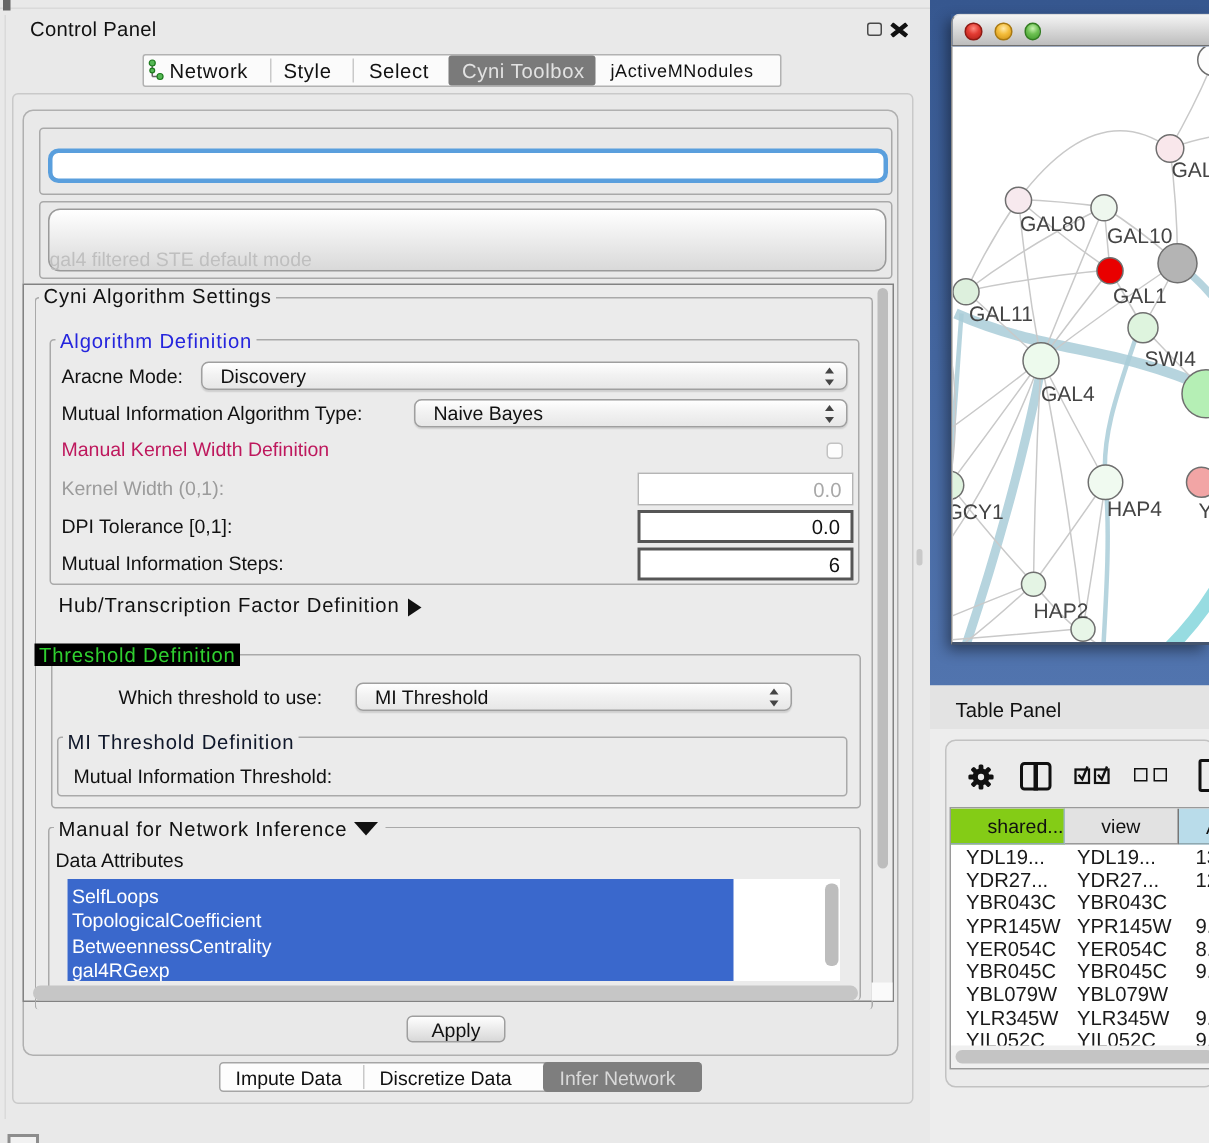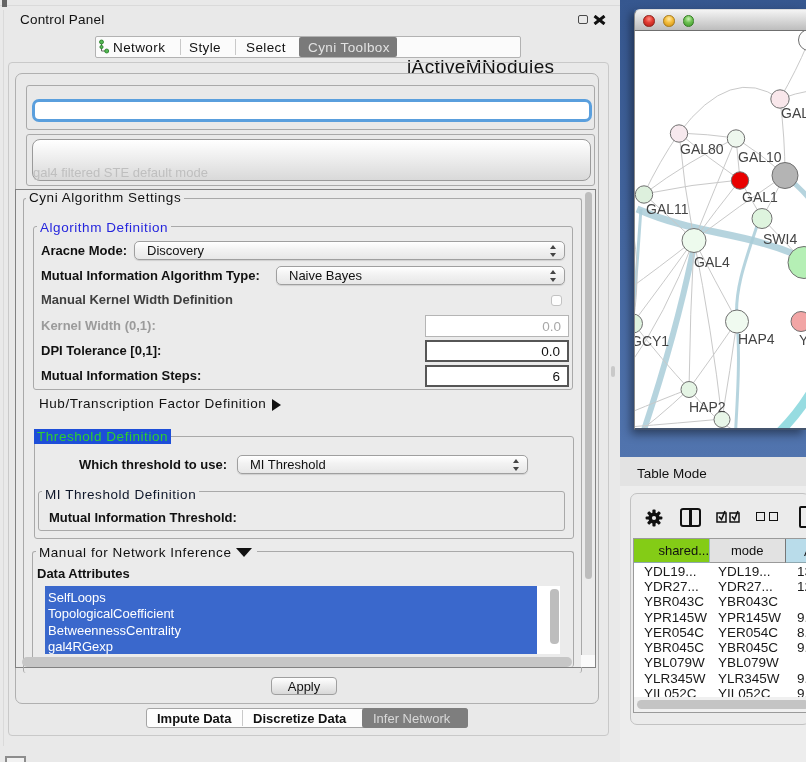--- a/index.html
+++ b/index.html
@@ -1,19 +1,19 @@
 <!DOCTYPE html>
 <html><head><meta charset="utf-8"><style>
 *{margin:0;padding:0;box-sizing:border-box}
 html,body{width:806px;height:762px;overflow:hidden}
 #page{position:relative;width:806px;height:762px;background:#e9e9e9;overflow:hidden;
   font-family:"Liberation Sans",sans-serif;font-size:13px;color:#111}
 .abs{position:absolute}
 .lbl{position:absolute;white-space:nowrap}
-.bold{font-weight:bold}
+.bold{font-weight:normal}
 .gbox{position:absolute;border:1px solid #a9a9a9;border-radius:3px}
 .glab{position:absolute;padding:0 3px;white-space:nowrap;font-size:13.5px;letter-spacing:0.55px}
 .combo{position:absolute;border:1px solid #9f9f9f;border-radius:5px;
   background:linear-gradient(#ffffff,#f2f2f2 45%,#e7e7e7);box-shadow:0 1px 1px rgba(0,0,0,.12)}
 .combo .ct{position:absolute;left:12px;top:0;height:100%;display:flex;align-items:center;white-space:nowrap}
 .arr{position:absolute;right:7px;top:50%;width:7px;height:12px;margin-top:-6px}
 .arr:before{content:"";position:absolute;left:0;top:0;border-left:3.5px solid transparent;border-right:3.5px solid transparent;border-bottom:4.5px solid #444}
 .arr:after{content:"";position:absolute;left:0;bottom:0;border-left:3.5px solid transparent;border-right:3.5px solid transparent;border-top:4.5px solid #444}
 .field{position:absolute;background:#fff;text-align:right;display:flex;align-items:center;justify-content:flex-end;padding-right:7px;font-size:13.5px}
 </style></head><body>
@@ -36,21 +36,21 @@
   <circle cx="3.5" cy="8" r="1.6" fill="#55b855" stroke="#1d7a1d" stroke-width="0.8"></circle>
   <circle cx="8.7" cy="12" r="2" fill="#55b855" stroke="#1d7a1d" stroke-width="0.8"></circle>
 </svg>
 <div class="lbl" style="left:113px;top:40px;font-size:13.5px;letter-spacing:0.4px">Network</div>
 <div class="abs" style="left:180px;top:39px;width:1px;height:16px;background:#c9c9c9"></div>
 <div class="lbl" style="left:189px;top:40px;font-size:13.5px;letter-spacing:0.4px">Style</div>
 <div class="abs" style="left:235px;top:39px;width:1px;height:16px;background:#c9c9c9"></div>
 <div class="lbl" style="left:246px;top:40px;font-size:13.5px;letter-spacing:0.4px">Select</div>
 <div class="abs" style="left:299px;top:37px;width:98px;height:20px;background:#7a7a7a;border-radius:2px"></div>
 <div class="lbl" style="left:308px;top:40px;font-size:13.5px;color:#e2e2e2;letter-spacing:0.4px">Cyni Toolbox</div>
-<div class="lbl" style="left:407px;top:56px;font-size:19px;letter-spacing:0.4px">jActiveMNodules</div>
+<div class="lbl" style="left:407px;top:40px;font-size:12px;letter-spacing:0.4px">jActiveMNodules</div>
 
 <div class="abs" style="left:8px;top:62px;width:601px;height:674px;border:1px solid #c9c9c9;border-radius:4px"></div>
 <div class="abs" style="left:15px;top:73px;width:584px;height:631px;border:1px solid #b0b0b0;border-radius:7px;background:#e9e9e9"></div>
 
 <div class="gbox" style="left:26px;top:85px;width:569px;height:45px"></div>
 <div class="abs" style="left:32px;top:99px;width:560px;height:23px;border:3px solid #5a9fdd;border-radius:7px;background:#fff"></div>
 <div class="gbox" style="left:26px;top:134px;width:569px;height:52px"></div>
 <div class="abs" style="left:32px;top:139px;width:559px;height:42px;border:1px solid #9a9a9a;border-radius:8px;background:linear-gradient(#ffffff,#d9d9d9)"></div>
 <div class="lbl" style="left:33px;top:165px;color:#bfbfbf">gal4 filtered STE default mode</div>
 
@@ -65,50 +65,50 @@
 <div class="lbl bold" style="left:41px;top:243px">Aracne Mode:</div>
 <div class="combo" style="left:134px;top:241px;width:431px;height:19px">
       <span class="ct">Discovery</span>
       <span class="arr"></span>
     </div>
 <div class="lbl bold" style="left:41px;top:268px">Mutual Information Algorithm Type:</div>
 <div class="combo" style="left:276px;top:266px;width:289px;height:19px">
       <span class="ct">Naive Bayes</span>
       <span class="arr"></span>
     </div>
-<div class="lbl bold" style="left:41px;top:292px;color:#404040">Manual Kernel Width Definition</div>
+<div class="lbl bold" style="left:41px;top:292px;color:#be185d">Manual Kernel Width Definition</div>
 <div class="abs" style="left:551px;top:295px;width:11px;height:11px;border:1px solid #c2c2c2;border-radius:3px;background:#fdfdfd"></div>
 <div class="lbl bold" style="left:41px;top:318px;color:#9b9b9b">Kernel Width (0,1):</div>
 <div class="field" style="left:425px;top:315px;width:144px;height:22px;border:1px solid #b5b5b5;color:#a8a8a8">0.0</div>
 <div class="lbl bold" style="left:41px;top:343px">DPI Tolerance [0,1]:</div>
 <div class="field" style="left:425px;top:340px;width:144px;height:22px;border:2px solid #565656">0.0</div>
 <div class="lbl bold" style="left:41px;top:368px">Mutual Information Steps:</div>
 <div class="field" style="left:425px;top:365px;width:144px;height:22px;border:2px solid #565656">6</div>
 
 <div class="lbl" style="left:39px;top:396px;font-size:13.5px;letter-spacing:0.55px">Hub/Transcription Factor Definition</div>
 <div class="abs" style="left:272px;top:399px;width:0;height:0;border-top:6px solid transparent;border-bottom:6px solid transparent;border-left:9px solid #111"></div>
 
 <div class="gbox" style="left:34px;top:436px;width:540px;height:103px"></div>
-<div class="glab" style="left:34px;top:429px;background:#1d4ed8;color:#2fcf2f">Threshold Definition</div>
+<div class="glab" style="left:23px;top:429px;background:#000000;color:#2fcf2f">Threshold Definition</div>
 <div class="lbl bold" style="left:79px;top:457px">Which threshold to use:</div>
 <div class="combo" style="left:237px;top:455px;width:291px;height:19px">
       <span class="ct">MI Threshold</span>
       <span class="arr"></span>
     </div>
 
 <div class="gbox" style="left:38px;top:491px;width:527px;height:40px"></div>
 <div class="glab" style="left:42px;top:487px;background:#ebebeb;color:#0f172a">MI Threshold Definition</div>
 <div class="lbl bold" style="left:49px;top:510px">Mutual Information Threshold:</div>
 
 <div class="gbox" style="left:32px;top:551px;width:542px;height:116px;border-bottom:none"></div>
 <div class="glab" style="left:36px;top:545px;background:#ebebeb;padding-right:26px">Manual for Network Inference</div>
 <div class="abs" style="left:236px;top:548px;width:0;height:0;border-left:8.5px solid transparent;border-right:8.5px solid transparent;border-top:9px solid #111"></div>
 <div class="lbl bold" style="left:37px;top:566px">Data Attributes</div>
 <div class="abs" style="left:45px;top:586px;width:515px;height:68px;background:#fff"></div>
-<div class="abs" style="left:45px;top:586px;width:492px;height:68px;background:#3a68cc;color:#fff;overflow:hidden">
+<div class="abs" style="left:45px;top:586px;width:444px;height:68px;background:#3a68cc;color:#fff;overflow:hidden">
   <div style="margin:4px 0 0 3px;line-height:16.4px">SelfLoops<br>TopologicalCoefficient<br>BetweennessCentrality<br>gal4RGexp</div>
 </div>
 <div class="abs" style="left:550px;top:589px;width:8.5px;height:55px;background:#bdbdbd;border-radius:4px"></div>
 
 <div class="abs" style="left:585px;top:192px;width:7px;height:387px;background:#bdbdbd;border-radius:3.5px"></div>
 <div class="abs" style="left:581px;top:655px;width:14px;height:12px;background:#fafafa"></div>
 <div class="abs" style="left:22px;top:657px;width:550px;height:10px;background:#c6c6c6;border-radius:5px"></div>
 
 
 <div class="abs" style="left:271px;top:677px;width:66px;height:18px;border:1px solid #9f9f9f;border-radius:4px;background:linear-gradient(#fefefe,#d8d8d8);display:flex;align-items:center;justify-content:center">Apply</div>
@@ -204,21 +204,21 @@
     <text x="59" y="236">GAL4</text>
     <text x="-4" y="315">GCY1</text>
     <text x="103" y="313">HAP4</text>
     <text x="164" y="314">Y</text>
     <text x="54" y="381">HAP2</text>
   </g>
 </svg>
 </div>
 
 <div class="abs" style="left:620px;top:457px;width:186px;height:29px;background:#e3e3e3"></div>
-<div class="lbl" style="left:637px;top:466px;font-size:13.5px">Table Mode</div>
+<div class="lbl" style="left:637px;top:466px;font-size:13.5px">Table Panel</div>
 <div class="abs" style="left:620px;top:486px;width:186px;height:276px;background:#ededed"></div>
 <div class="abs" style="left:630px;top:493px;width:180px;height:232px;border:1px solid #c2c2c2;border-radius:7px;background:#ebebeb"></div>
 
 <svg class="abs" style="left:645px;top:508px" width="18" height="20" viewBox="0 0 18 20">
   <g fill="#111">
     <circle cx="9" cy="10" r="5.6"></circle>
     <g>
       <rect x="7.4" y="1.6" width="3.2" height="16.8" rx="1"></rect>
       <rect x="7.4" y="1.6" width="3.2" height="16.8" rx="1" transform="rotate(45 9 10)"></rect>
       <rect x="7.4" y="1.6" width="3.2" height="16.8" rx="1" transform="rotate(90 9 10)"></rect>
@@ -234,21 +234,21 @@
   <rect x="14" y="3" width="9" height="9" fill="none" stroke="#111" stroke-width="1.5"></rect>
   <path d="M 3,6.5 L 5.5,9.5 L 9,1" fill="none" stroke="#111" stroke-width="1.6"></path>
   <path d="M 16,6.5 L 18.5,9.5 L 22,1" fill="none" stroke="#111" stroke-width="1.6"></path>
 </svg>
 <div class="abs" style="left:756px;top:512px;width:9px;height:9px;border:1.5px solid #111"></div>
 <div class="abs" style="left:769px;top:512px;width:9px;height:9px;border:1.5px solid #111"></div>
 <div class="abs" style="left:799px;top:506px;width:14px;height:22px;border:2px solid #111;border-radius:2px;background:#ebebeb"></div>
 
 <div class="abs" style="left:633px;top:538px;width:175px;height:175px;border:1px solid #9a9a9a;background:#fff;overflow:hidden">
   <div style="position:absolute;left:0;top:0;width:76px;height:24px;background:#84cc16;border-right:1px solid #9fb9c2;border-bottom:1px solid #8fa8b0;text-align:right;line-height:24px;text-indent:17px">shared...</div>
-  <div style="position:absolute;left:76px;top:0;width:75.5px;height:24px;background:#e2e2e2;border-right:1px solid #777;border-bottom:1px solid #9a9a9a;text-align:center;line-height:24px">mode</div>
+  <div style="position:absolute;left:76px;top:0;width:75.5px;height:24px;background:#e2e2e2;border-right:1px solid #777;border-bottom:1px solid #9a9a9a;text-align:center;line-height:24px">view</div>
   <div style="position:absolute;left:151.5px;top:0;width:26px;height:24px;background:#b9dcea;border-bottom:1px solid #8fa8b0">
         <span style="position:absolute;left:18.5px;top:5px">A</span>
       </div>
   <div style="position:absolute;left:10px;top:25px;line-height:15.24px;color:#1a1a1a;font-size:13.5px">YDL19...<br>YDR27...<br>YBR043C<br>YPR145W<br>YER054C<br>YBR045C<br>YBL079W<br>YLR345W<br>YIL052C</div>
   <div style="position:absolute;left:84px;top:25px;line-height:15.24px;color:#1a1a1a;font-size:13.5px">YDL19...<br>YDR27...<br>YBR043C<br>YPR145W<br>YER054C<br>YBR045C<br>YBL079W<br>YLR345W<br>YIL052C</div>
   <div style="position:absolute;left:163px;top:25px;line-height:15.24px;color:#1a1a1a;font-size:13.5px">13<br>12<br>&nbsp;<br>9.<br>8.<br>9.<br>&nbsp;<br>9.<br>9.</div>
   <div style="position:absolute;left:0px;top:158px;width:175px;height:17px;background:#f0f0f0"></div>
   <div style="position:absolute;left:3px;top:161px;width:172px;height:9px;background:#c4c4c4;border-radius:4.5px"></div>
 </div>
 

